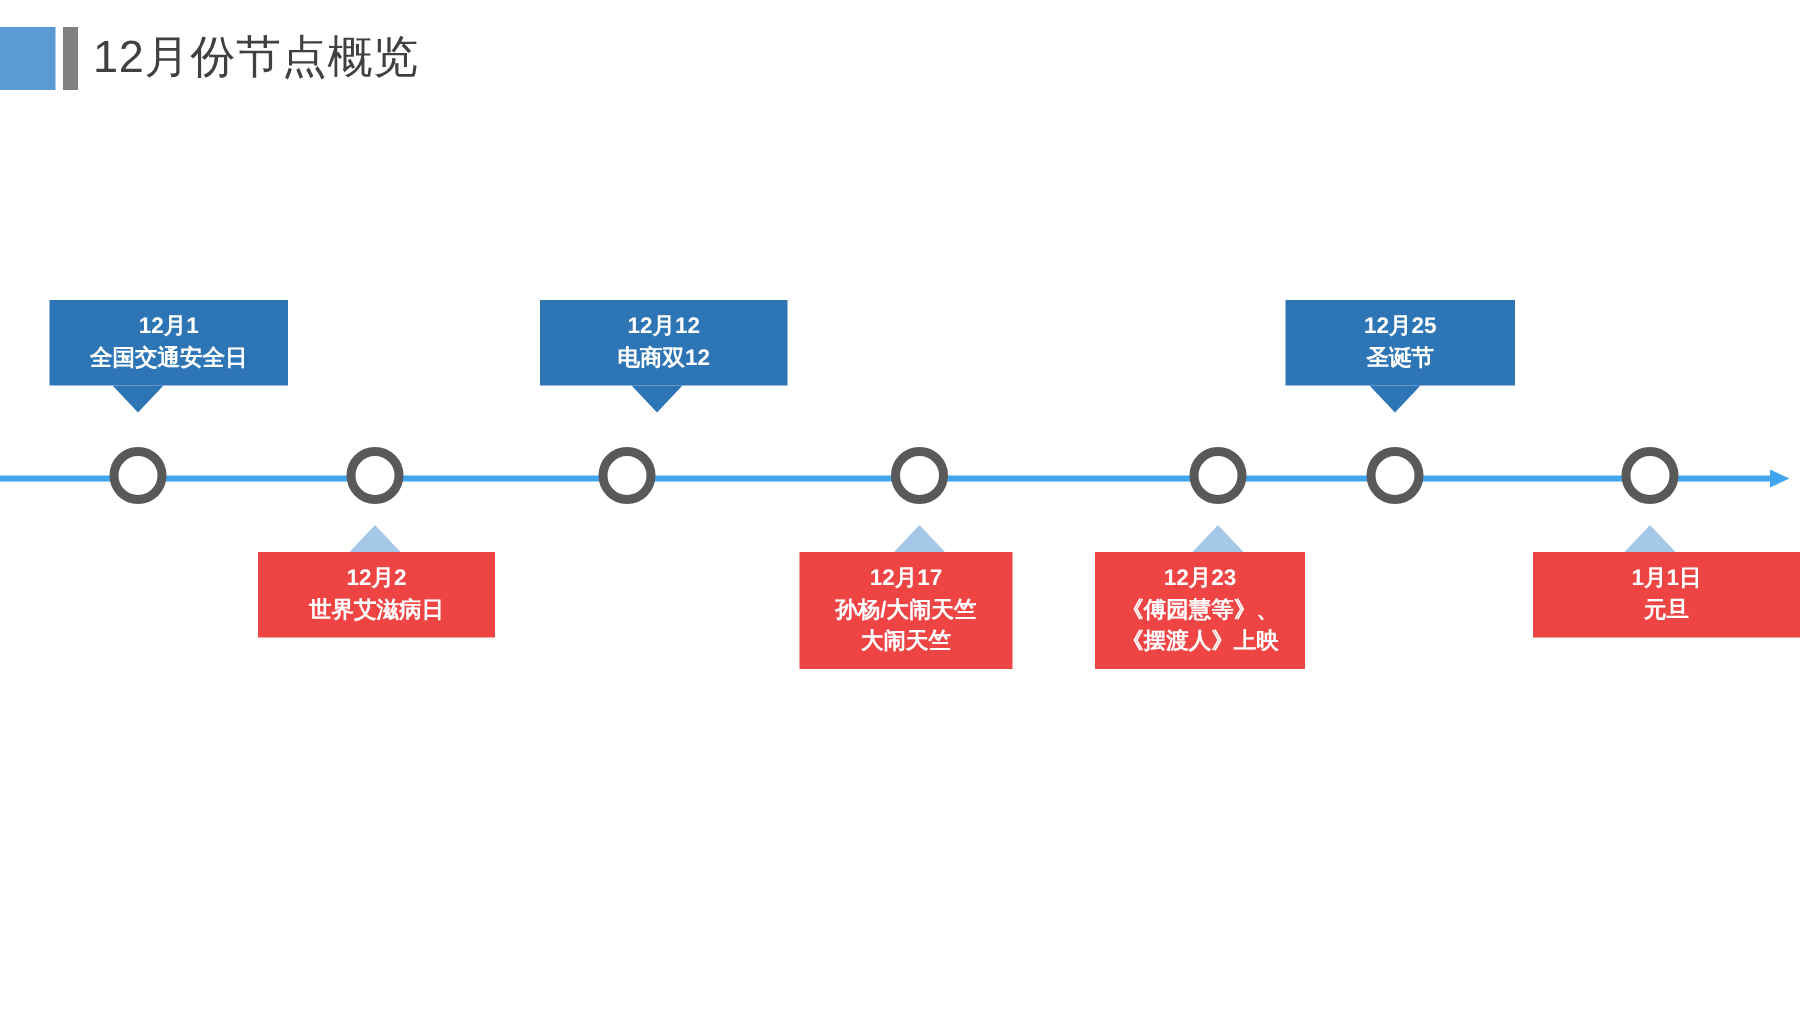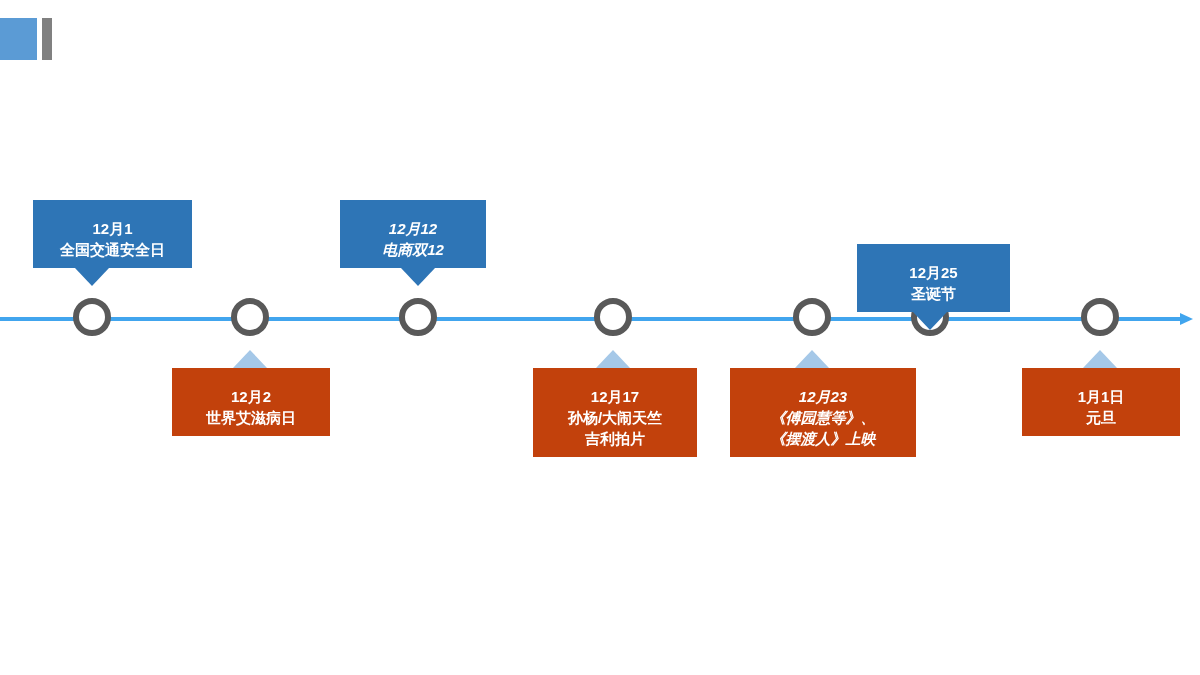--- a/index.html
+++ b/index.html
@@ -93,31 +93,31 @@
 
   
   .callout {
     position: absolute;
     box-sizing: border-box;
     text-align: center;
     color: #ffffff;
     font-weight: bold;
     font-size: 15px;
     line-height: 21px;
-    padding: 18px 6px 8px 6px;
+    padding: 7px 6px 8px 6px;
   }
   .callout .line {
     display: block;
     white-space: nowrap;
   }
   .callout-top {
     background: #2E75B6;
   }
   .callout-bottom {
-    background: #c2410c;
+    background: #ef4444;
   }
   
   .callout-top .pointer {
     position: absolute;
     bottom: -18px;
     width: 0;
     height: 0;
     margin-left: -17px;
     border-left: 17px solid transparent;
     border-right: 17px solid transparent;
@@ -133,20 +133,21 @@
     border-right: 17px solid transparent;
     border-bottom: 18px solid #A5C8E8;
   }
 </style>
 </head>
 <body>
 
 <div id="title-bar">
   <div id="title-square"></div>
   <div id="title-accent"></div>
+  <div id="title-text">12月份节点概览</div>
 </div>
 
 <div id="timeline">
 
   <div id="timeline-axis">
     <div id="timeline-line"></div>
     <div id="timeline-arrow"></div>
   </div>
 
   <div id="nodes-layer">
@@ -162,42 +163,42 @@
       <div class="callout callout-top" style="left: 33px; width: 159px; top: 200px;">
         <span class="line">12月1</span>
         <span class="line">全国交通安全日</span>
         <div class="pointer" style="left: 59px;"></div>
       </div>
       <div class="callout callout-bottom" style="left: 172px; width: 158px; top: 368px;">
         <span class="line">12月2</span>
         <span class="line">世界艾滋病日</span>
         <div class="pointer" style="left: 78px;"></div>
       </div>
-      <div class="callout callout-top" style="left: 340px; width: 146px; top: 200px; font-style: italic;">
+      <div class="callout callout-top" style="left: 360px; width: 165px; top: 200px;">
         <span class="line">12月12</span>
         <span class="line">电商双12</span>
         <div class="pointer" style="left: 78px;"></div>
       </div>
-      <div class="callout callout-bottom" style="left: 533px; width: 164px; top: 368px;">
+      <div class="callout callout-bottom" style="left: 533px; width: 142px; top: 368px;">
         <span class="line">12月17</span>
         <span class="line">孙杨/大闹天竺</span>
-        <span class="line">吉利拍片</span>
+        <span class="line">大闹天竺</span>
         <div class="pointer" style="left: 80px;"></div>
       </div>
-      <div class="callout callout-bottom" style="left: 730px; width: 186px; top: 368px; font-style: italic;">
+      <div class="callout callout-bottom" style="left: 730px; width: 140px; top: 368px;">
         <span class="line">12月23</span>
         <span class="line">《傅园慧等》、</span>
         <span class="line">《摆渡人》上映</span>
         <div class="pointer" style="left: 82px;"></div>
       </div>
-      <div class="callout callout-top" style="left: 857px; width: 153px; top: 200px; margin-top: 44px;">
+      <div class="callout callout-top" style="left: 857px; width: 153px; top: 200px;">
         <span class="line">12月25</span>
         <span class="line">圣诞节</span>
         <div class="pointer" style="left: 73px;"></div>
       </div>
-      <div class="callout callout-bottom" style="left: 1022px; width: 158px; top: 368px;">
+      <div class="callout callout-bottom" style="left: 1022px; width: 178px; top: 368px;">
         <span class="line">1月1日</span>
         <span class="line">元旦</span>
         <div class="pointer" style="left: 78px;"></div>
       </div>
     </div>
 
 </div>
 
 </body></html>

